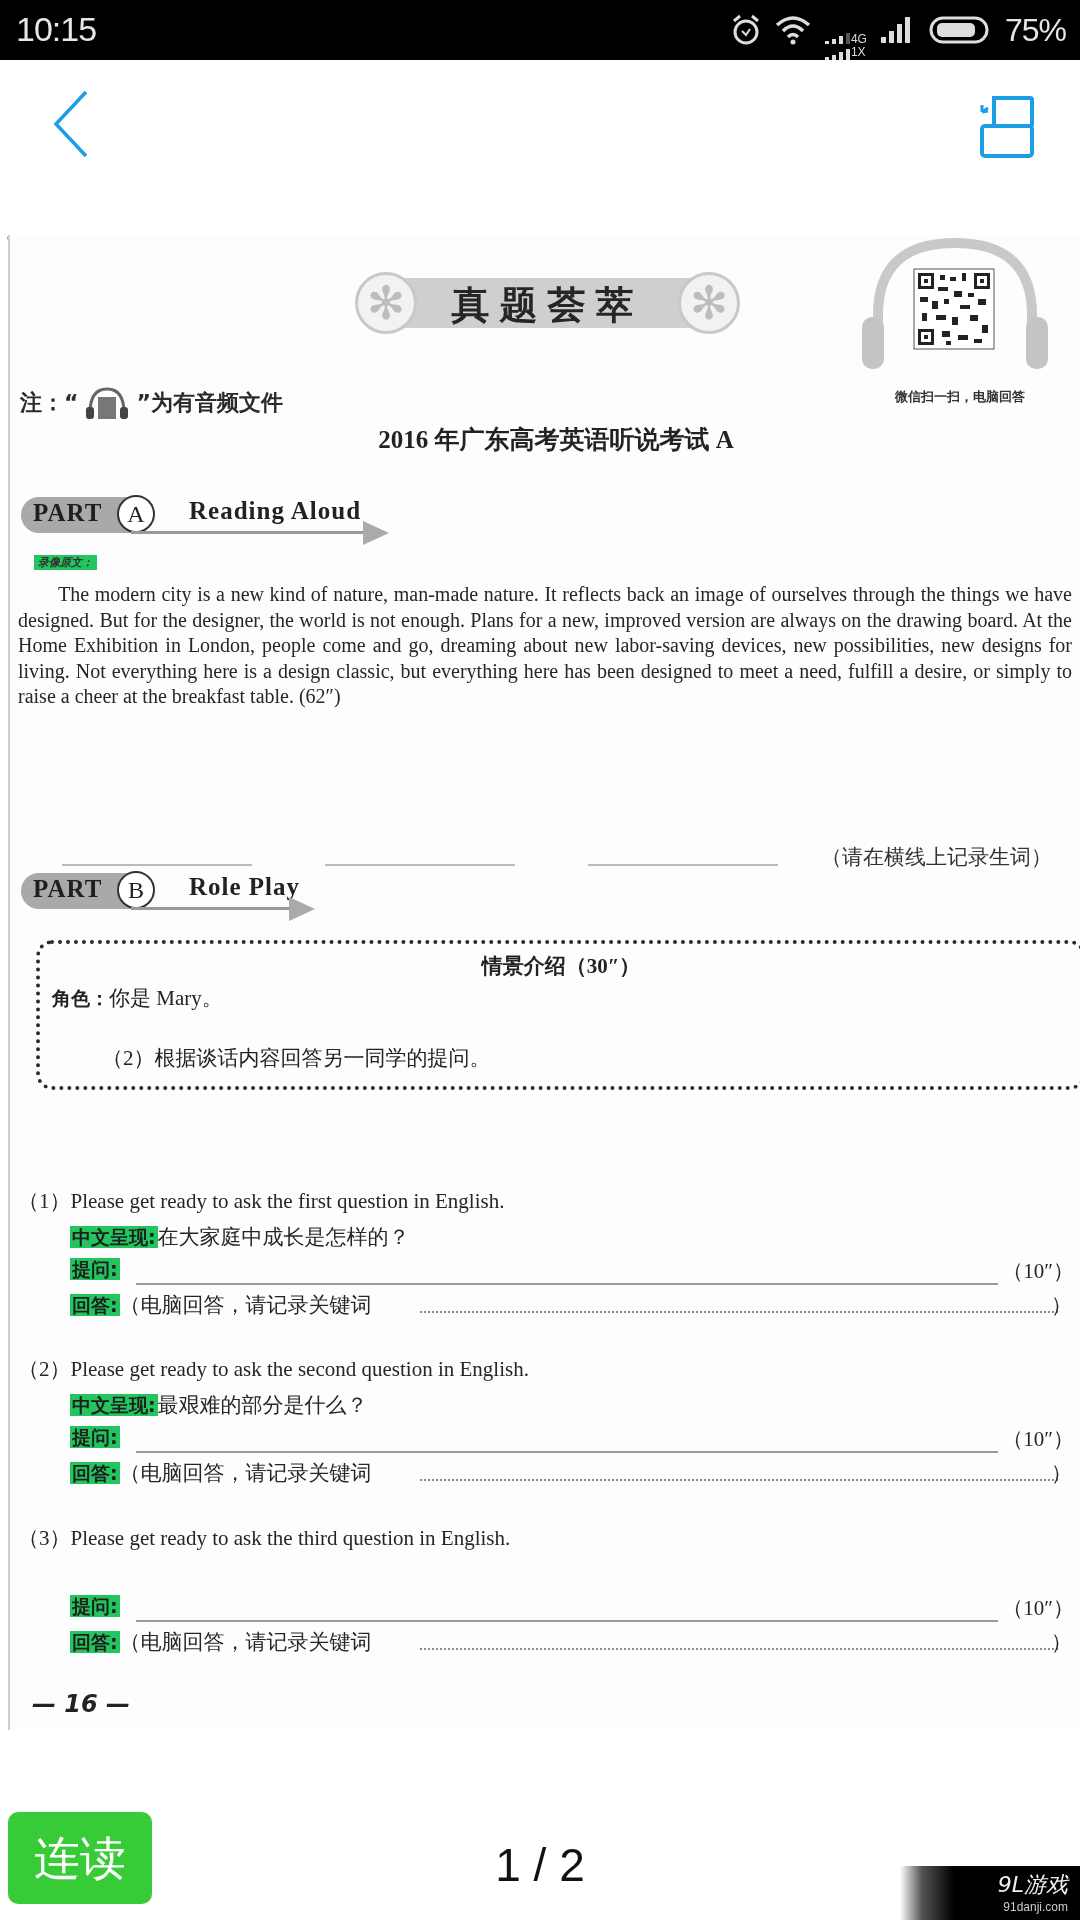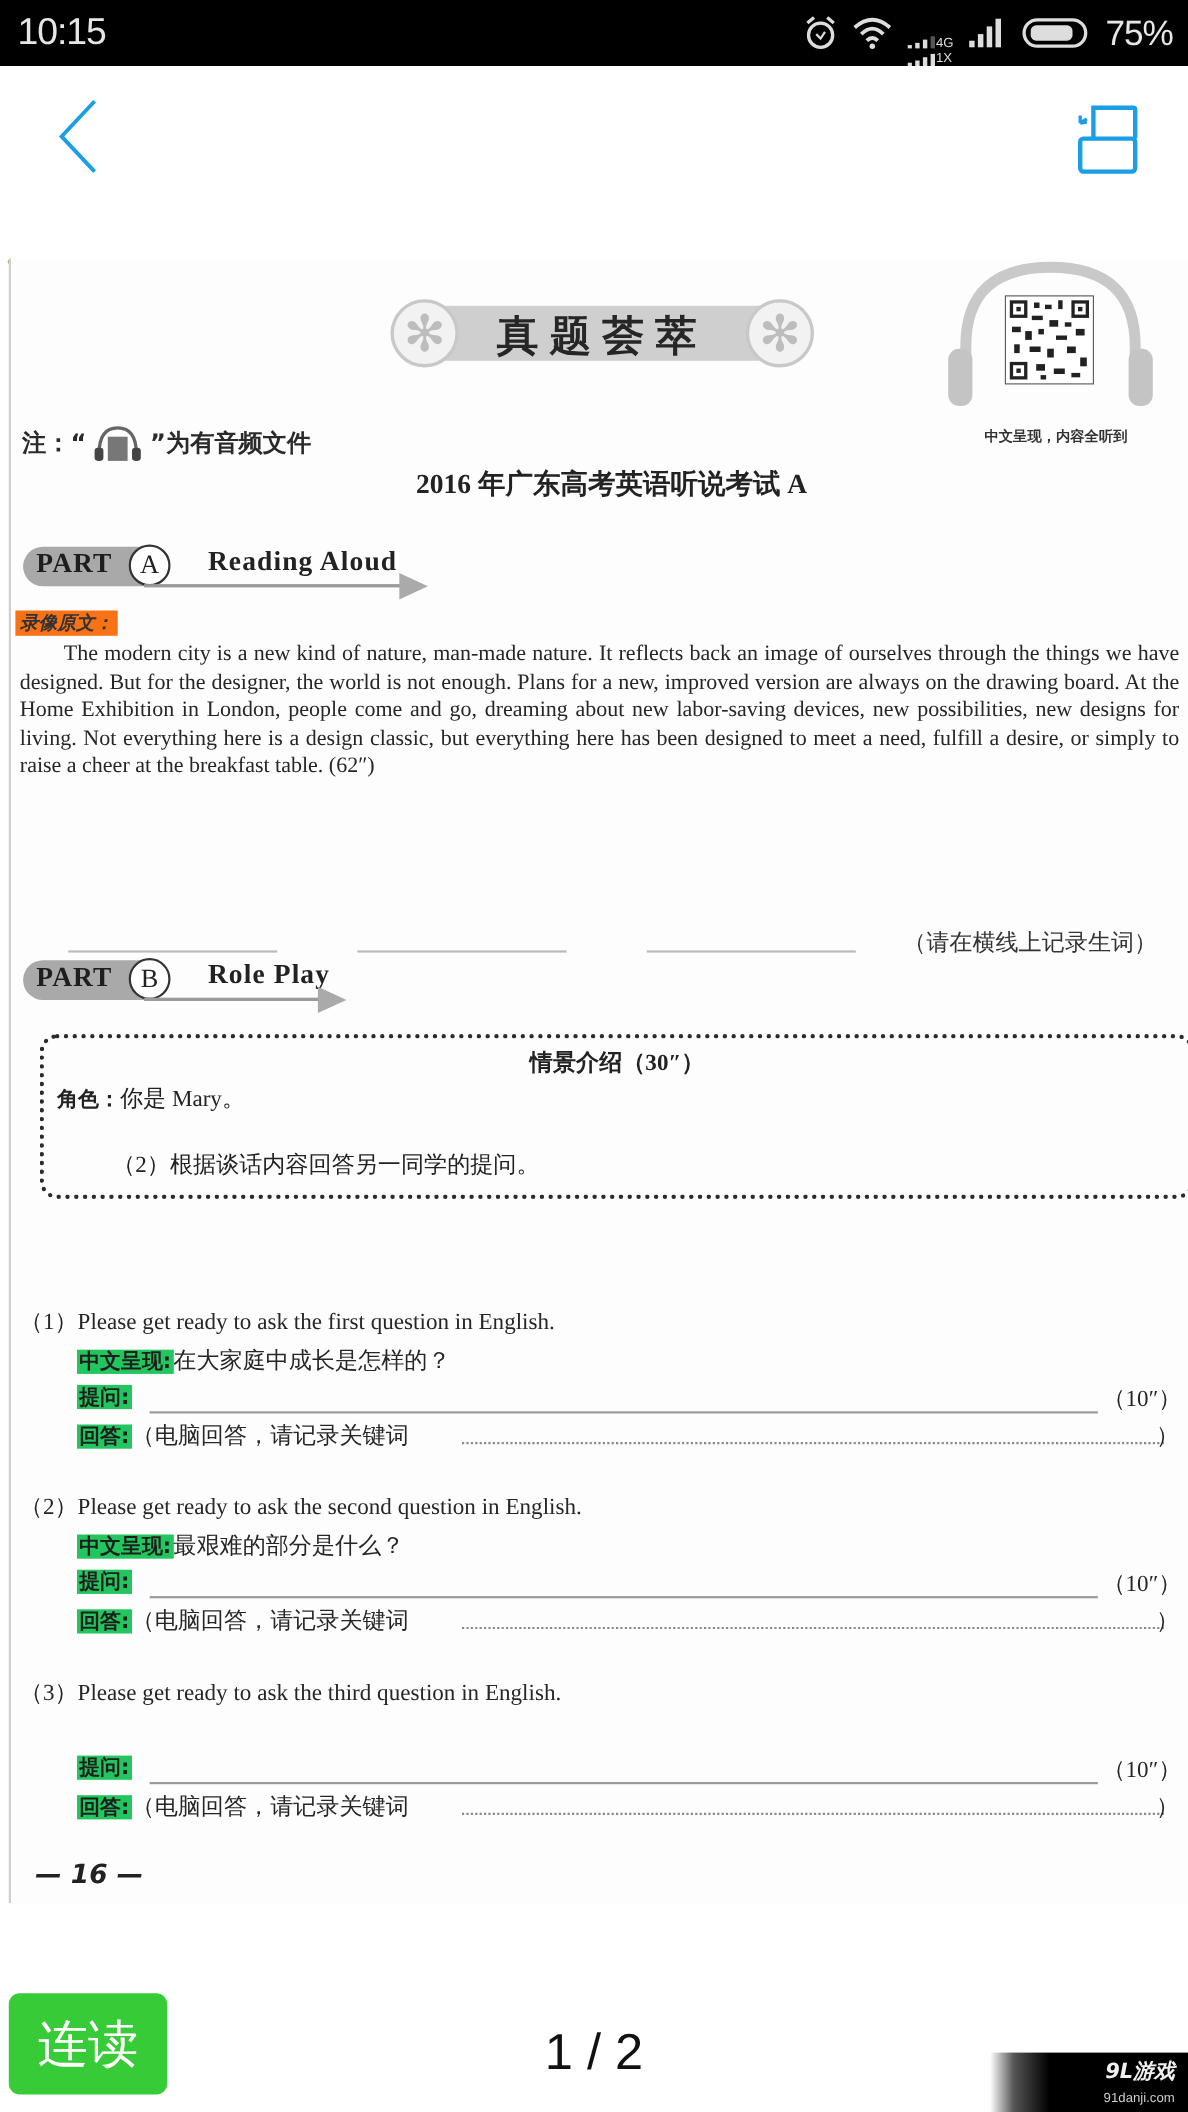--- a/index.html
+++ b/index.html
@@ -38,21 +38,21 @@
   .exam-title { position: absolute; left: 0; width: 1072px; top: 188px; text-align: center; font-size: 25px; font-weight: bold; color: #222; padding-left: 20px; }
 
   .part-head { position: absolute; left: 11px; height: 44px; }
   .part-pill { position: absolute; left: 0; top: 4px; height: 36px; border-radius: 18px 0 0 18px; background: #a9a9a9; }
   .part-label { position: absolute; left: 12px; top: 6px; font-size: 25px; font-weight: bold; color: #1e1e1e; letter-spacing: 1px; }
   .part-letter { position: absolute; top: 2px; width: 38px; height: 38px; border-radius: 19px; border: 2px solid #333; background: #fff; text-align: center; font-size: 24px; line-height: 34px; color: #222; }
   .part-name { position: absolute; top: 4px; font-size: 25px; font-weight: bold; color: #222; letter-spacing: 1px; white-space: nowrap; }
   .part-line { position: absolute; top: 38px; height: 3px; background: #9a9a9a; }
   .part-arrow { position: absolute; top: 28px; width: 0; height: 0; border-top: 12px solid transparent; border-bottom: 12px solid transparent; border-left: 26px solid #aaa; }
 
-  .src-label { position: absolute; left: 4px; top: 320px; font-family: "DejaVu Sans", sans-serif; font-size: 17px; font-weight: bold; font-style: italic; background: #f97316; color: #333; padding: 0 4px; }
+  .src-label { position: absolute; left: 24px; top: 320px; font-family: "DejaVu Sans", sans-serif; font-size: 11px; font-weight: bold; font-style: italic; background: #22c55e; color: #333; padding: 0 4px; }
   .passage { position: absolute; left: 8px; top: 347px; width: 1054px; font-size: 20px; line-height: 25.5px; text-align: justify; color: #262626; text-indent: 40px; }
 
   .vocab-lines { position: absolute; top: 600px; left: 0; width: 1072px; height: 40px; }
   .vline { position: absolute; top: 29px; height: 2px; background: #bbb; width: 190px; }
   .vocab-hint { position: absolute; right: 30px; top: 8px; font-size: 21px; color: #333; }
 
   .scene-box { position: absolute; left: 26px; top: 705px; width: 1050px; height: 150px; border: 4px dotted #2b2b2b; border-radius: 16px; }
   .scene-title { position: absolute; left: 0; width: 100%; top: 8px; text-align: center; font-size: 21px; font-weight: bold; color: #222; }
   .scene-line { position: absolute; left: 12px; font-size: 21px; color: #222; white-space: nowrap; }
   .scene-line b { font-family: "DejaVu Sans", sans-serif; font-size: 19px; }
@@ -67,21 +67,21 @@
   .ask-time { position: absolute; right: 8px; font-size: 21px; color: #262626; }
   .ans-line { position: absolute; left: 410px; width: 638px; border-bottom: 2px dotted #8a8a8a; }
   .ans-close { position: absolute; right: 10px; font-size: 21px; color: #262626; }
 
   .page-no { position: absolute; left: 22px; top: 1455px; font-family: "DejaVu Sans", sans-serif; font-size: 24px; font-weight: bold; font-style: italic; color: #222; }
 
   
   .btn-lianduo { position: absolute; left: 8px; top: 1812px; width: 144px; height: 92px; background: #37cb37; border-radius: 10px; color: #fff; font-family: "DejaVu Sans", sans-serif; font-size: 46px; line-height: 92px; text-align: center; cursor: pointer; }
   .pager { position: absolute; left: 0; width: 1080px; top: 1838px; text-align: center; font-family: "Liberation Sans", "DejaVu Sans", sans-serif; font-size: 46px; color: #111; }
   .watermark { position: absolute; left: 900px; top: 1866px; width: 180px; height: 54px; background: linear-gradient(to right, #ffffff 0%, #555 12%, #000 30%, #000 100%); }
-  .wm-logo { position: absolute; right: 12px; top: 4px; color: #f0f0f0; font-family: "DejaVu Sans", sans-serif; font-weight: bold; font-size: 19px; font-style: italic; }
+  .wm-logo { position: absolute; right: 12px; top: 4px; color: #f0f0f0; font-family: "DejaVu Sans", sans-serif; font-weight: normal; font-size: 22px; font-style: italic; }
   .wm-url { position: absolute; right: 12px; top: 34px; color: #ccc; font-family: "Liberation Sans", sans-serif; font-size: 12px; }
 </style>
 </head>
 <body>
 
 <div class="statusbar">
   <div class="sb-time">10:15</div>
   <div class="sb-right">
     <span>
       <svg width="30" height="32" viewBox="0 0 30 32">
@@ -190,21 +190,21 @@
           <rect x="102" y="82" width="6" height="8"></rect>
           <rect x="120" y="80" width="8" height="6"></rect>
         <rect x="132" y="90" width="6" height="8"></rect>
           <rect x="92" y="96" width="8" height="6"></rect>
           <rect x="108" y="100" width="10" height="5"></rect>
         <rect x="124" y="104" width="8" height="4"></rect>
           <rect x="96" y="106" width="5" height="4"></rect>
       </g>
     </svg>
   </div>
-  <div class="qr-text">中文呈现，内容全听到</div>
+  <div class="qr-text">微信扫一扫，电脑回答</div>
 
   <div class="note">
     <span>注：“</span>
     <svg class="note-icon" viewBox="0 0 50 36">
       <path d="M8 28 Q8 4 25 4 Q42 4 42 28" fill="none" stroke="#666" stroke-width="3"></path>
       <rect x="4" y="22" width="8" height="12" rx="3" fill="#444"></rect>
         <rect x="38" y="22" width="8" height="12" rx="3" fill="#444"></rect>
       <rect x="16" y="12" width="18" height="22" fill="#777"></rect>
     </svg>
     <span>”为有音频文件</span>

